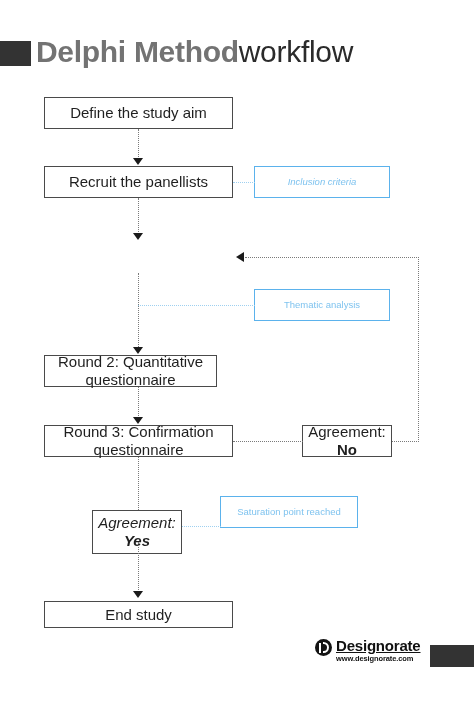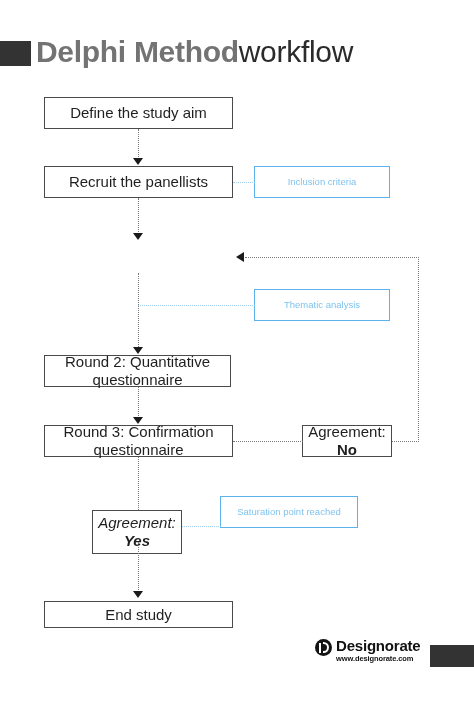--- a/index.html
+++ b/index.html
@@ -149,20 +149,21 @@
     border-radius: 0 7px 7px 0;
     box-sizing: border-box;
   }
   .logo-text { margin-left: 4px; }
   .logo-name {
     font-size: 15px;
     font-weight: bold;
     color: #111111;
     line-height: 15px;
     letter-spacing: -0.2px;
+    text-decoration: underline;
   }
   .logo-url {
     font-size: 7.5px;
     font-weight: bold;
     color: #111111;
     line-height: 11px;
     letter-spacing: -0.1px;
   }
 </style>
 </head>
@@ -177,41 +178,41 @@
 
   <div class="node" style="left:44px; top:97px; width:189px; height:32px;">
     <span>Define the study aim</span>
   </div>
 
   <div class="node" style="left:44px; top:166px; width:189px; height:32px;">
     <span>Recruit the panellists</span>
   </div>
 
 
-  <div class="node" style="left:44px; top:355px; width:187px; height:32px;">
+  <div class="node" style="left:44px; top:355px; width:173px; height:32px;">
     <span>Round 2: Quantitative questionnaire</span>
   </div>
 
   <div class="node" style="left:44px; top:425px; width:189px; height:32px;">
     <span>Round 3: Confirmation questionnaire</span>
   </div>
 
   <div class="node" style="left:302px; top:425px; width:90px; height:32px;">
     <span><span>Agreement: </span><b>No</b></span>
   </div>
 
   <div class="node" style="left:92px; top:510px; width:90px; height:44px;font-style:italic;">
     <span><span>Agreement: </span><b>Yes</b></span>
   </div>
 
   <div class="node" style="left:44px; top:601px; width:189px; height:27px;">
     <span>End study</span>
   </div>
 
-  <div class="note" style="left:254px; top:166px; width:136px; height:32px;">
+  <div class="note" style="left:254px; top:166px; width:136px; height:32px;font-style:italic;">
     <span>Inclusion criteria</span>
   </div>
 
   <div class="note" style="left:254px; top:289px; width:136px; height:32px;">
     <span>Thematic analysis</span>
   </div>
 
   <div class="note" style="left:220px; top:496px; width:138px; height:32px;">
     <span>Saturation point reached</span>
   </div>

